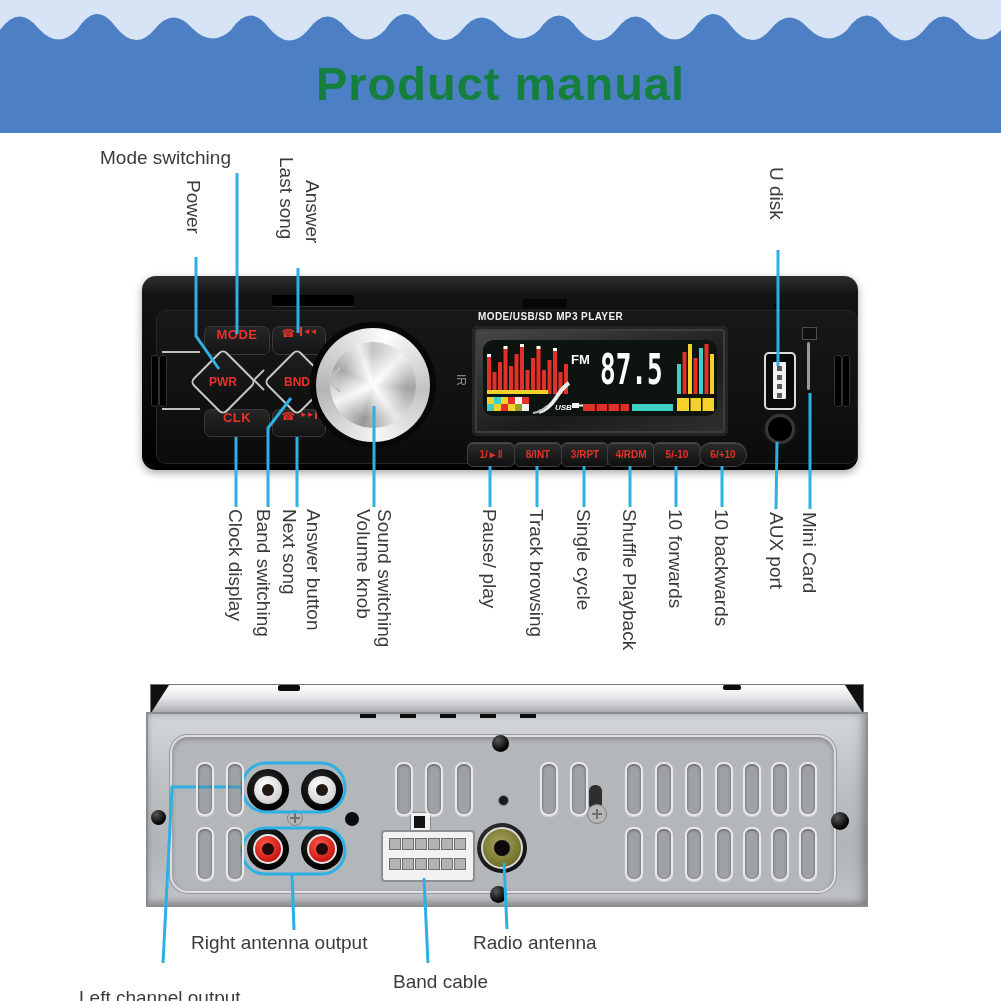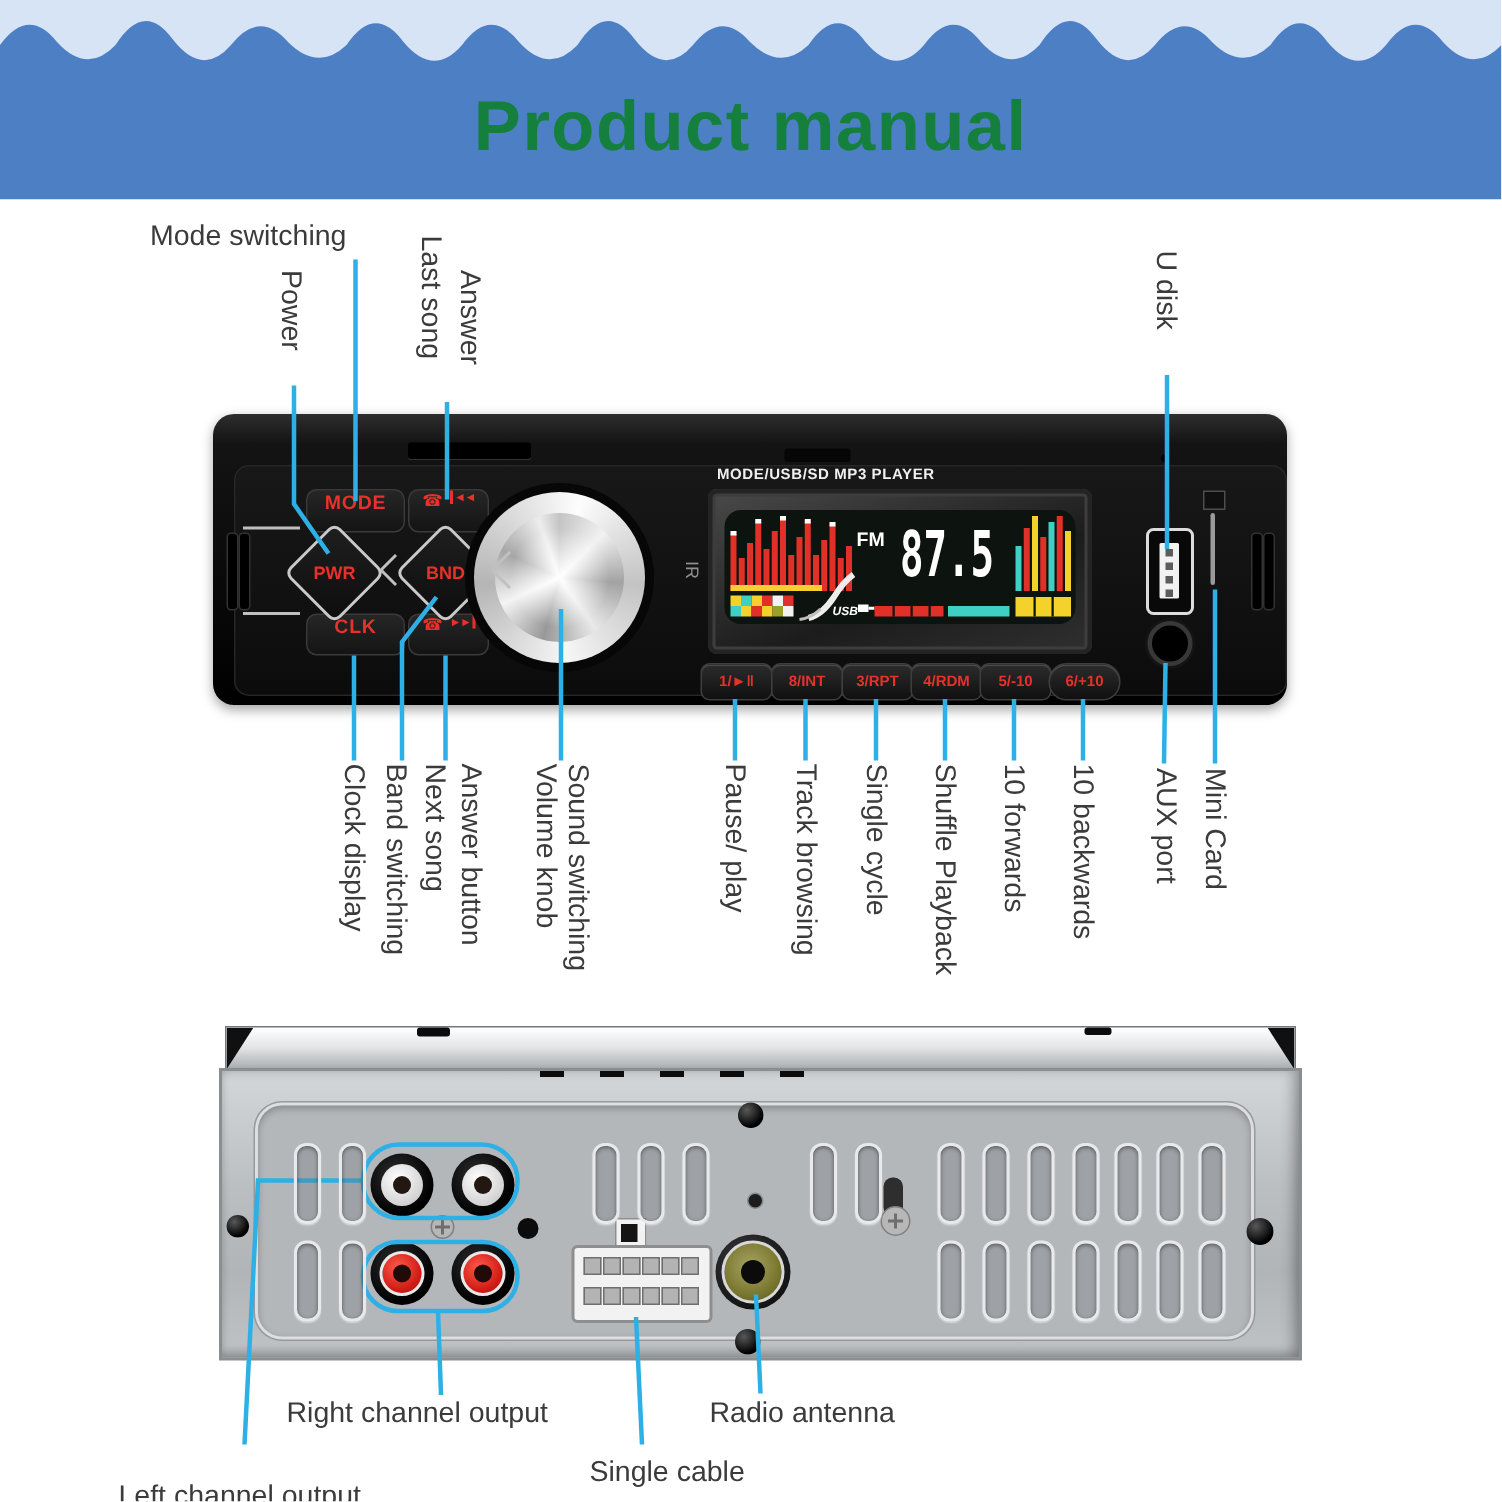--- a/index.html
+++ b/index.html
@@ -279,24 +279,24 @@
     <div class="abs" style="left:3px;top:3px;width:11px;height:12px;background:#141414;"></div>
   </div>
   <div class="abs" style="left:381px;top:830px;width:90px;height:48px;background:#f2f2f2;border:2px solid #8e8e8e;border-radius:4px;" id="connector"></div>
 
   <div class="abs" style="left:477px;top:823px;width:50px;height:50px;border-radius:50%;background:radial-gradient(circle at 40% 35%,#3c3c3c,#121212 75%);">
     <div class="abs" style="left:4px;top:4px;width:42px;height:42px;border-radius:50%;border:2px solid #d8d8d8;
          background:radial-gradient(circle at 45% 40%,#a8a465,#7a7830 60%,#55531e);box-sizing:border-box;"></div>
     <div class="abs" style="left:17px;top:17px;width:16px;height:16px;border-radius:50%;background:#0b0b0b;"></div>
   </div>
 
-  <div class="hlabel" style="left:191px;top:932px;">Right channel output</div>
+  <div class="hlabel" style="left:191px;top:932px;">Right antenna output</div>
   <div class="hlabel" style="left:79px;top:971px;margin-top:16px;">Left channel output</div>
   <div class="hlabel" style="left:473px;top:932px;">Radio antenna</div>
-  <div class="hlabel" style="left:393px;top:971px;">Single cable</div>
+  <div class="hlabel" style="left:393px;top:971px;">Band cable</div>
 
   <svg class="abs" style="left:0;top:0;pointer-events:none;" width="1001" height="1001" viewBox="0 0 1001 1001">
     <g stroke="#2cb0e5" stroke-width="3" fill="none">
       <path d="M237,173 L237,334"></path>
       <path d="M196,257 L196,336 L219,369"></path>
       <path d="M298,268 L298,333"></path>
       <path d="M778,250 L778,366"></path>
       <path d="M236,437 L236,507"></path>
       <path d="M291,398 L268,428 L268,507"></path>
       <path d="M297,437 L297,507"></path>

